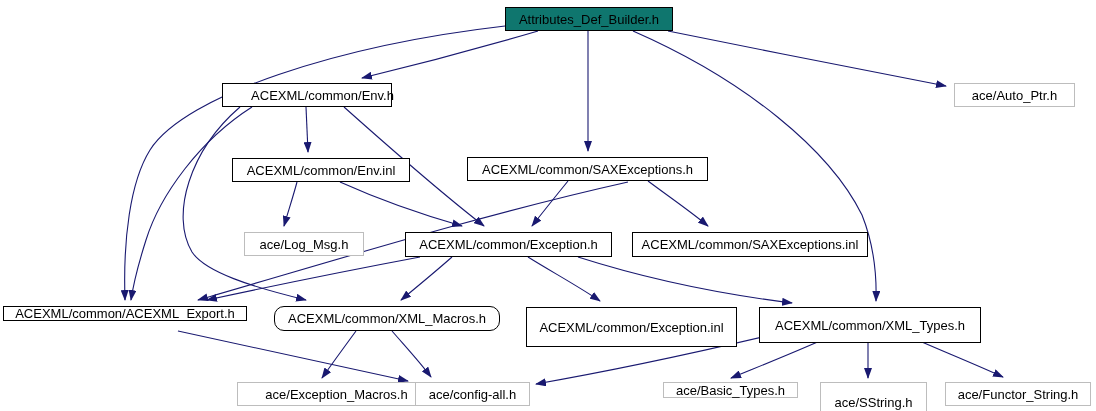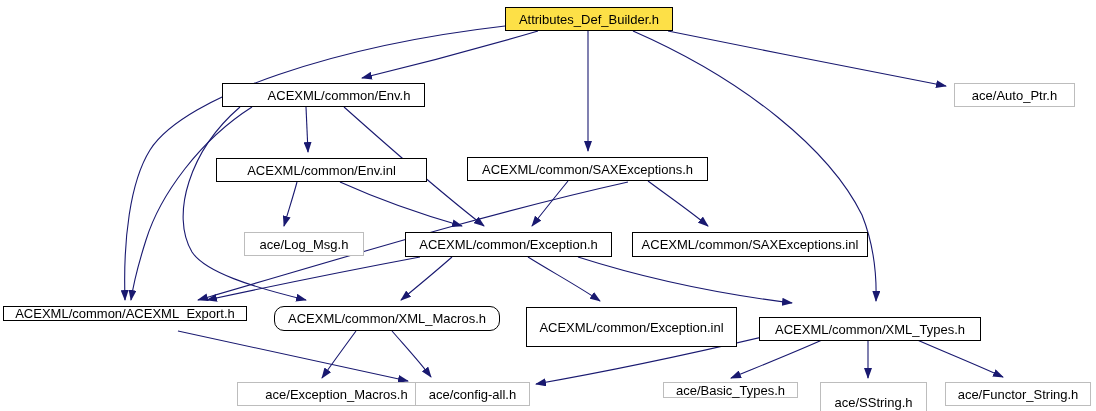--- a/index.html
+++ b/index.html
@@ -27,21 +27,21 @@
     box-sizing: border-box;
     display: flex;
     align-items: center;
     justify-content: center;
     white-space: nowrap;
     background: #ffffff;
     border: 1px solid #000000;
     line-height: 1;
   }
   .node.external { border-color: #bdbdbd; }
-  .node.root { background: #fde047; }
+  .node.root { background: #0f766e; }
 </style>
 </head>
 <body>
 
 <div class="canvas">
   <svg class="edge-layer" xmlns="http://www.w3.org/2000/svg">
     <defs>
       <marker id="arrowhead" markerWidth="11" markerHeight="8" refX="10" refY="4" orient="auto" markerUnits="userSpaceOnUse">
         <path d="M0,0 L11,4 L0,8 Z" fill="#191970"></path>
       </marker>
@@ -69,30 +69,30 @@
         <path d="M356,331 C345,346 334,361 322,378" class="edge" stroke="#191970" marker-end="url(#arrowhead)"></path>
         <path d="M392,331 C405,346 419,361 431,377" class="edge" stroke="#191970" marker-end="url(#arrowhead)"></path>
         <path d="M788,331 C700,352 622,369 536,384" class="edge" stroke="#191970" marker-end="url(#arrowhead)"></path>
         <path d="M842,331 C808,347 770,362 731,378" class="edge" stroke="#191970" marker-end="url(#arrowhead)"></path>
         <path d="M868,331 L868,378" class="edge" stroke="#191970" marker-end="url(#arrowhead)"></path>
         <path d="M897,331 C932,347 968,361 1003,377" class="edge" stroke="#191970" marker-end="url(#arrowhead)"></path>
       </g>
   </svg>
   <div id="node-group">
       <div class="node root" style="left: 505px; top: 7px; width: 168px; height: 24px;">Attributes_Def_Builder.h</div>
-      <div class="node internal" style="left: 222px; top: 83px; width: 203px; height: 24px; padding-left: 31px;">ACEXML/common/Env.h</div>
+      <div class="node internal" style="left: 222px; top: 83px; width: 170px; height: 24px; padding-left: 31px;">ACEXML/common/Env.h</div>
       <div class="node external" style="left: 954px; top: 83px; width: 121px; height: 24px;">ace/Auto_Ptr.h</div>
-      <div class="node internal" style="left: 216px; top: 158px; width: 211px; height: 24px;">ACEXML/common/Env.inl</div>
+      <div class="node internal" style="left: 232px; top: 158px; width: 178px; height: 24px;">ACEXML/common/Env.inl</div>
       <div class="node internal" style="left: 467px; top: 157px; width: 241px; height: 24px;">ACEXML/common/SAXExceptions.h</div>
       <div class="node external" style="left: 216px; top: 232px; width: 120px; height: 24px; margin-left: 28px;">ace/Log_Msg.h</div>
       <div class="node internal" style="left: 405px; top: 232px; width: 207px; height: 25px;">ACEXML/common/Exception.h</div>
       <div class="node internal" style="left: 632px; top: 232px; width: 236px; height: 25px;">ACEXML/common/SAXExceptions.inl</div>
       <div class="node internal" style="left: 3px; top: 306px; width: 244px; height: 15px;">ACEXML/common/ACEXML_Export.h</div>
       <div class="node internal" style="left: 274px; top: 306px; width: 226px; height: 25px; border-radius: 10px;">ACEXML/common/XML_Macros.h</div>
       <div class="node internal" style="left: 526px; top: 307px; width: 211px; height: 40px;">ACEXML/common/Exception.inl</div>
-      <div class="node internal" style="left: 759px; top: 307px; width: 222px; height: 24px; margin-top: 10px;">ACEXML/common/XML_Types.h</div>
+      <div class="node internal" style="left: 759px; top: 307px; width: 222px; height: 36px;">ACEXML/common/XML_Types.h</div>
       <div class="node external" style="left: 237px; top: 382px; width: 199px; height: 24px;">ace/Exception_Macros.h</div>
       <div class="node external" style="left: 415px; top: 382px; width: 115px; height: 24px; text-align: right;">ace/config-all.h</div>
       <div class="node external" style="left: 663px; top: 382px; width: 135px; height: 16px; text-align: right;">ace/Basic_Types.h</div>
       <div class="node external" style="left: 820px; top: 382px; width: 107px; height: 40px;">ace/SString.h</div>
       <div class="node external" style="left: 945px; top: 382px; width: 146px; height: 24px;">ace/Functor_String.h</div>
     </div>
 </div>
 
 </body></html>

